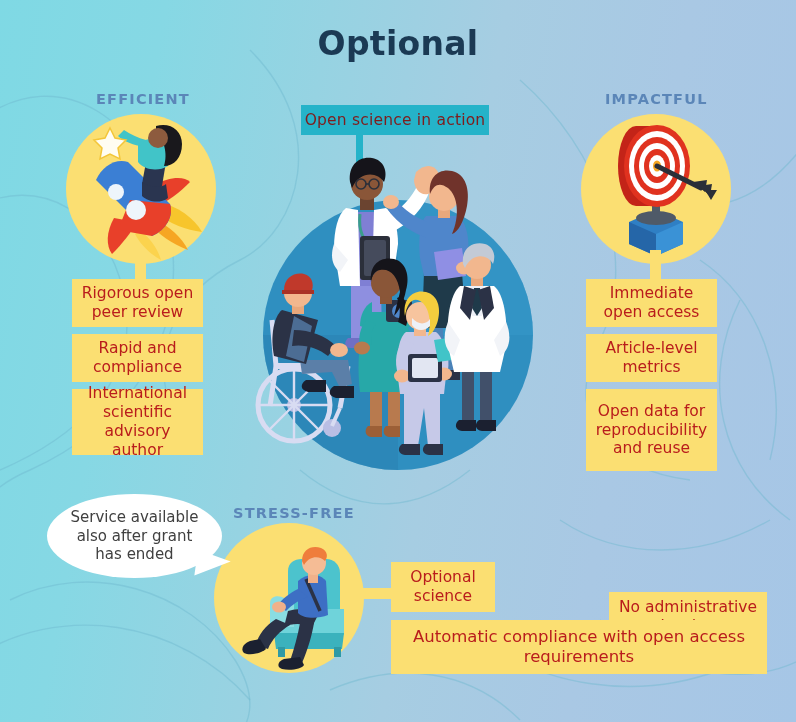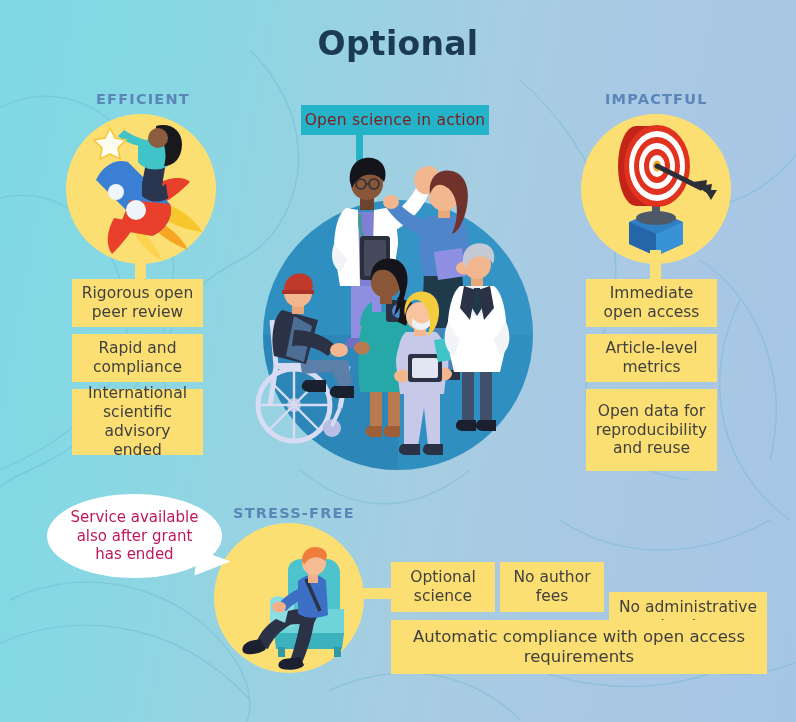--- a/index.html
+++ b/index.html
@@ -52,21 +52,21 @@
   .connector-v { position: absolute; background: #fbdf72; width: 11px; }
   .connector-h { position: absolute; background: #fbdf72; height: 11px; }
   #conn-eff  { left: 135px; top: 250px; height: 34px; }
   #conn-imp  { left: 650px; top: 250px; height: 34px; }
   #conn-str  { left: 348px; top: 588px; width: 50px; }
 
   
   .info-box {
     position: absolute;
     background: #fbdf72;
-    color: #404040;
+    color: #b91c1c;
     font-size: 15.5px;
     line-height: 1.22;
     text-align: center;
     display: flex; align-items: center; justify-content: center;
     padding: 4px 6px;
   }
   
   #box-l1 { left: 72px;  top: 279px; width: 131px; height: 48px; }
   #box-l2 { left: 72px;  top: 334px; width: 131px; height: 48px; }
   #box-l3 { left: 72px;  top: 389px; width: 131px; height: 66px; }
@@ -100,21 +100,21 @@
   }
 
   
   #speech-bubble {
     position: absolute; left: 47px; top: 494px;
     width: 175px; height: 84px;
     background: #ffffff;
     border-radius: 50% / 50%;
     display: flex; align-items: center; justify-content: center;
     text-align: center;
-    font-size: 15px; line-height: 1.25; color: #be185d;
+    font-size: 15px; line-height: 1.25; color: #404040;
     white-space: pre-line;
   }
   #speech-tail {
     position: absolute; left: 196px; top: 552px;
     width: 0; height: 0;
     border-left: 34px solid #ffffff;
     border-top: 7px solid transparent;
     border-bottom: 19px solid transparent;
     transform: rotate(8deg);
   }
@@ -177,21 +177,21 @@
       <circle cx="92" cy="24" r="10" fill="#8d5b3e"></circle>
 
       <path d="M44 14 L 49 24 L 60 26 L 52 34 L 54 45 L 44 40 L 34 45 L 36 34 L 28 26 L 39 24 Z" fill="#fffdf2" stroke="#f3c63a" stroke-width="1.5"></path>
     </svg>
   </div>
 
   <div class="connector-v" id="conn-eff"></div>
 
   <div class="info-box" id="box-l1">Rigorous open peer review</div>
   <div class="info-box" id="box-l2">Rapid and compliance</div>
-  <div class="info-box" id="box-l3">International scientific advisory ended</div>
+  <div class="info-box" id="box-l3">International scientific advisory author</div>
 
   <div class="section-label" id="label-impactful">IMPACTFUL</div>
 
   <div class="circle-badge" id="circle-impactful">
     <svg viewBox="0 0 150 150" width="150" height="150">
 
       <path d="M48 108 L 75 96 L 102 108 L 102 130 L 75 142 L 48 130 Z" fill="#2f7fc4"></path>
       <path d="M48 108 L 75 120 L 75 142 L 48 130 Z" fill="#2566a8"></path>
       <path d="M75 120 L 102 108 L 102 130 L 75 142 Z" fill="#3a92d6"></path>
 
@@ -261,21 +261,20 @@
 
       <circle cx="100" cy="40" r="12" fill="#f5bc95"></circle>
 
       <path d="M88 38 C 88 26, 98 22, 107 25 C 114 28, 114 34, 111 38 C 106 33, 96 32, 90 42 Z" fill="#ef7d3c"></path>
     </svg>
   </div>
 
   <div class="connector-h" id="conn-str"></div>
 
   <div class="info-box" id="box-b1">Optional science</div>
-  <div class="info-box" id="box-b2">No author fees</div>
   <div class="info-box" id="box-b3">No administrative burden</div>
   <div class="info-box" id="box-b4">Automatic compliance with open access requirements</div>
 
   <div id="callout-stem"></div>
   <div id="callout-open-science">Open science in action</div>
 
   <svg id="central-scene" viewBox="0 0 300 340">
 
     <circle cx="150" cy="195" r="135" fill="#2f8fc0"></circle>
     <path d="M150 60 A135 135 0 0 1 285 195 L 150 195 Z" fill="#3a9ccc" opacity="0.45"></path>

